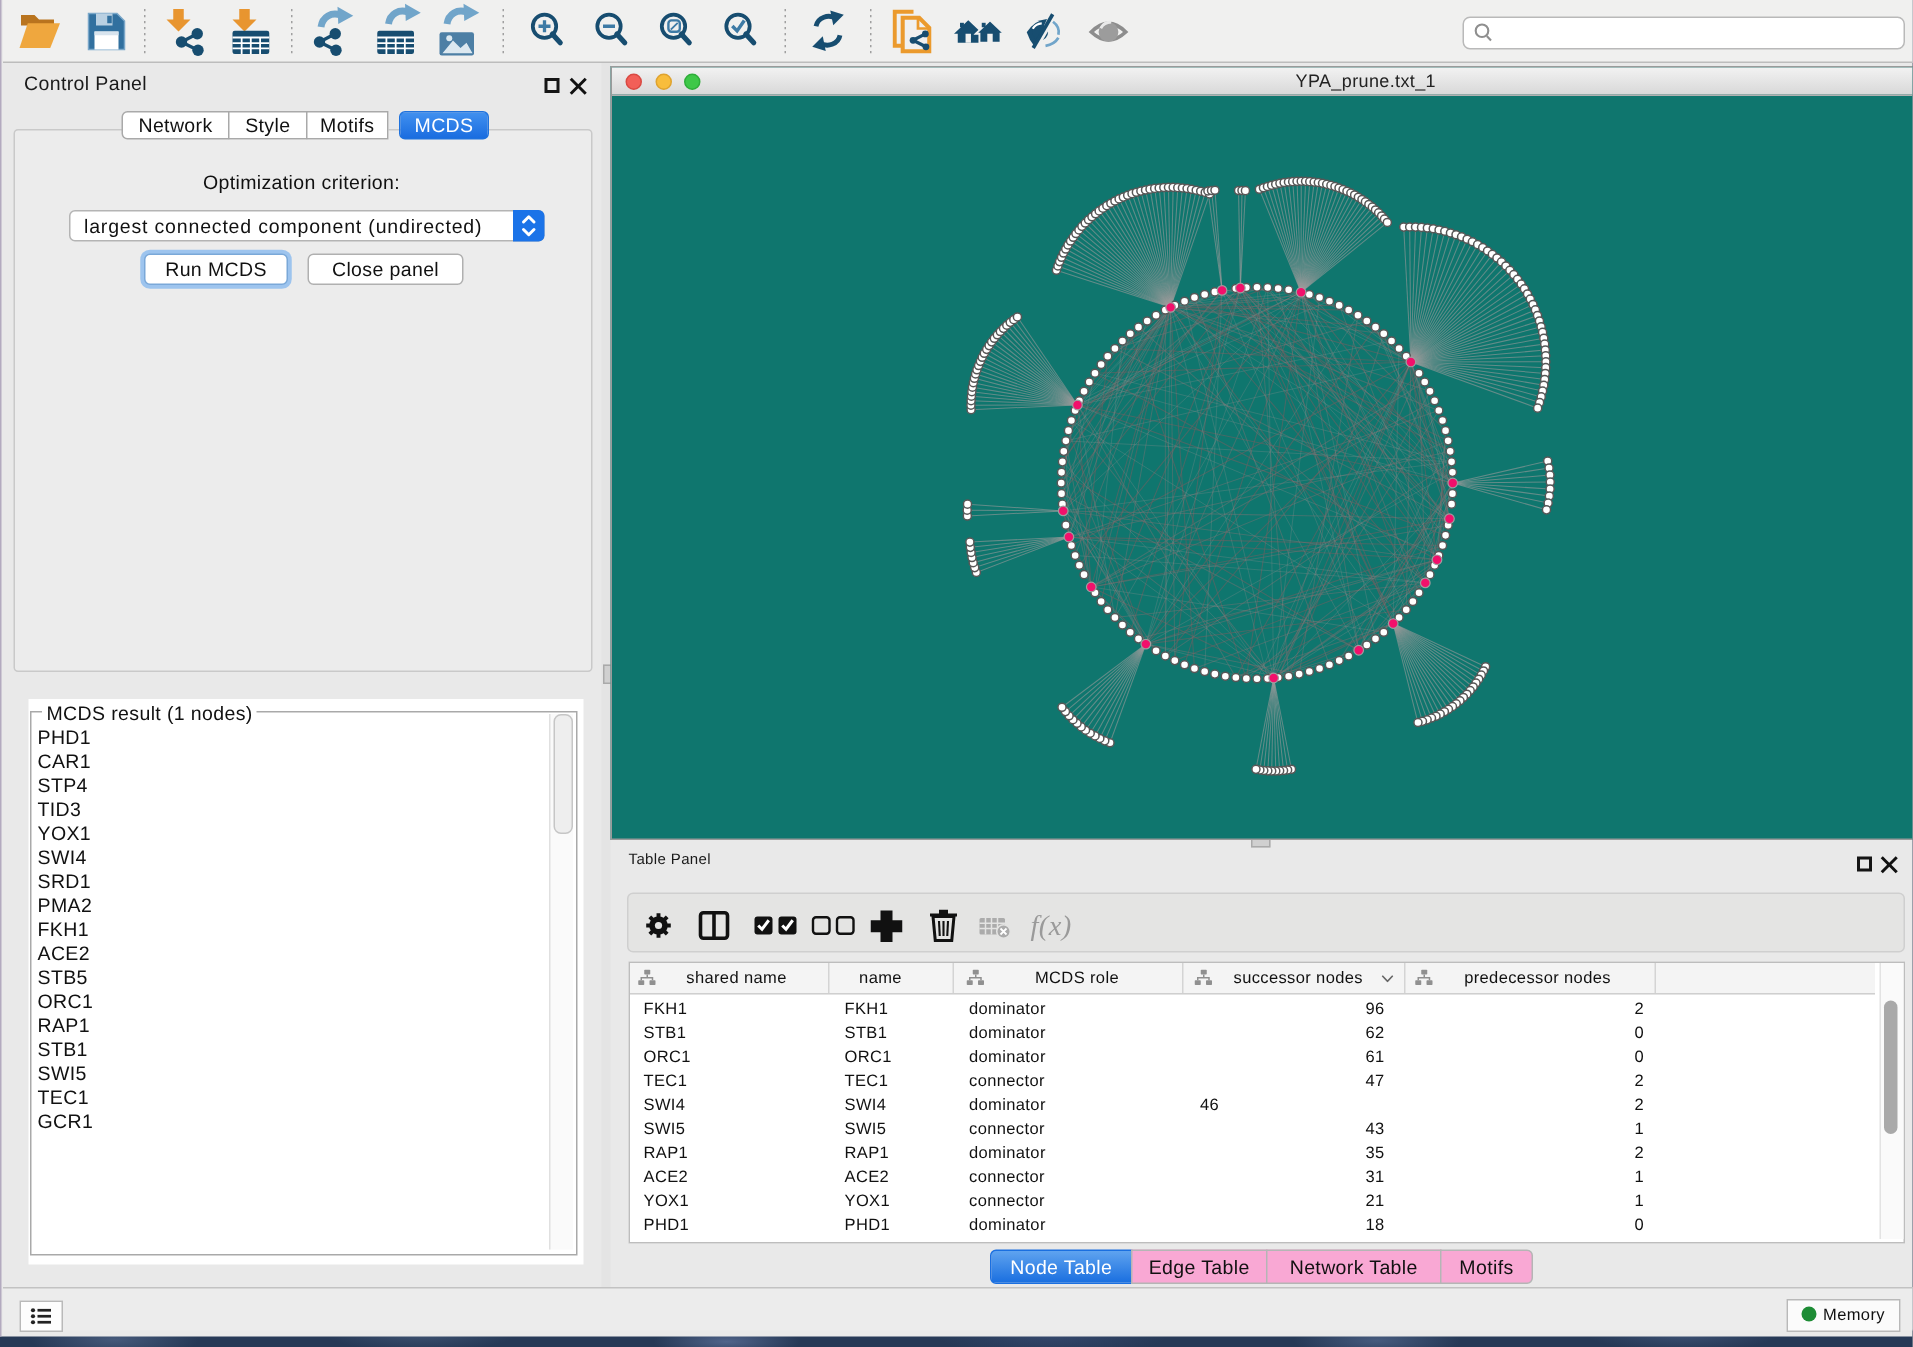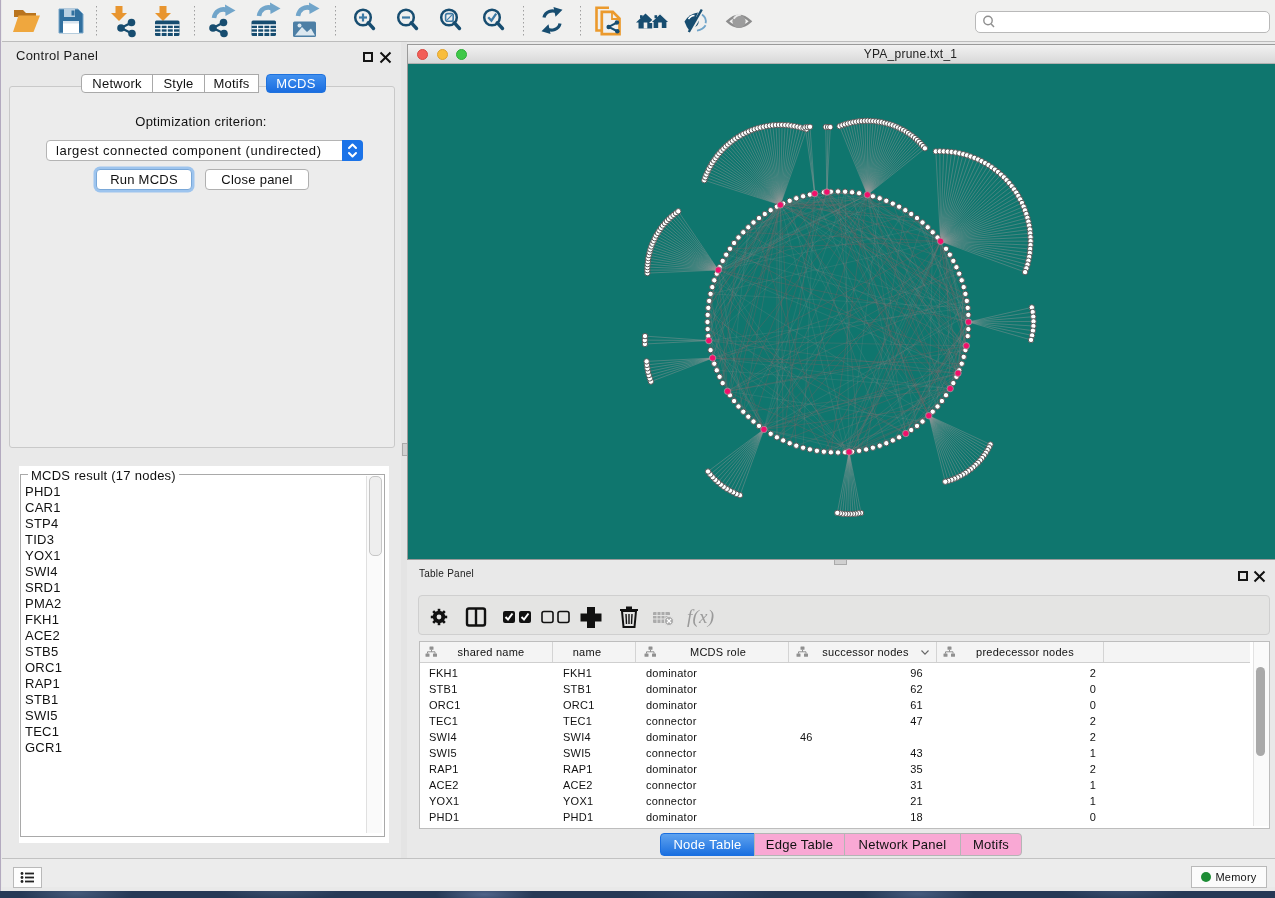--- a/index.html
+++ b/index.html
@@ -195,21 +195,21 @@
   <div id="dropdown" class="abs"><span style="padding-left:9px;letter-spacing:0.55px;">largest connected component (undirected)</span>
     <div id="dropstep" class="abs"><svg width="21" height="21" viewBox="0 0 21 21">
           <path d="M7 8 L10.5 4.5 L14 8 M7 13 L10.5 16.5 L14 13" fill="none" stroke="#fff" stroke-width="2" stroke-linejoin="round" stroke-linecap="round"></path>
         </svg></div>
   </div>
   <div id="optlabel" class="abs">Optimization criterion:</div>
   <div id="runbtn" class="btn">Run MCDS</div>
   <div id="closebtn" class="btn">Close panel</div>
   <div id="mcdsbox" class="abs">
     <div id="mcdsborder" class="abs"></div>
-    <div id="mcdslabel" class="abs">MCDS result (17 nodes)</div>
+    <div id="mcdslabel" class="abs">MCDS result (1 nodes)</div>
     <div id="mcdslist" class="abs">PHD1<br>CAR1<br>STP4<br>TID3<br>YOX1<br>SWI4<br>SRD1<br>PMA2<br>FKH1<br>ACE2<br>STB5<br>ORC1<br>RAP1<br>STB1<br>SWI5<br>TEC1<br>GCR1</div>
     <div id="mcdsscroll" class="abs">
         <div id="mcdsthumb" class="abs"></div>
       </div>
   </div>
   <div id="vsplit" class="abs"></div>
   <div id="vsplith" class="abs"></div>
   <div class="abs" style="left:833px;top:558px;width:11px;height:5px;background:#d0d0d0;border:1px solid #aaa;"></div>
 
   <div id="netwin" class="abs">
@@ -1188,21 +1188,21 @@
         <div class="tcell" style="left:226px;">dominator</div>
         <div class="tcell" style="left:380px;width:123px;text-align:right;">18</div>
         <div class="tcell" style="left:550px;width:126px;text-align:right;">0</div>
       </div>
       <div id="tscroll" class="abs">
         <div id="tthumb" class="abs"></div>
       </div>
   </div>
   <div class="btab sel" style="left:659px;width:93px;border-radius:4px 0 0 4px;">Node Table</div>
   <div class="btab" style="left:753px;width:89px;">Edge Table</div>
-  <div class="btab" style="left:843px;width:115px;">Network Panel</div>
+  <div class="btab" style="left:843px;width:115px;">Network Table</div>
   <div class="btab" style="left:959px;width:60px;border-radius:0 4px 4px 0;">Motifs</div>
 
   <div id="status" class="abs"></div>
   <div id="listbtn" class="abs"><svg width="27" height="19" viewBox="0 0 27 19">
         <g fill="#222">
           <circle cx="8" cy="5.5" r="1.4"></circle>
           <circle cx="8" cy="9.5" r="1.4"></circle>
           <circle cx="8" cy="13.5" r="1.4"></circle>
           <rect x="11" y="4.6" width="9" height="1.8"></rect>
           <rect x="11" y="8.6" width="9" height="1.8"></rect>

